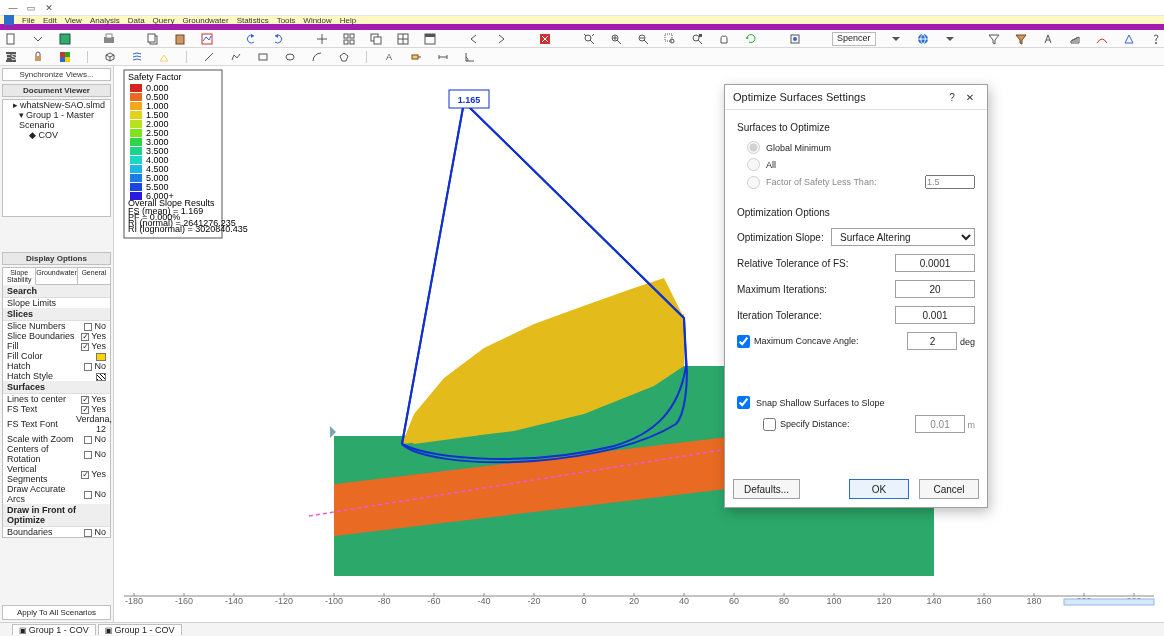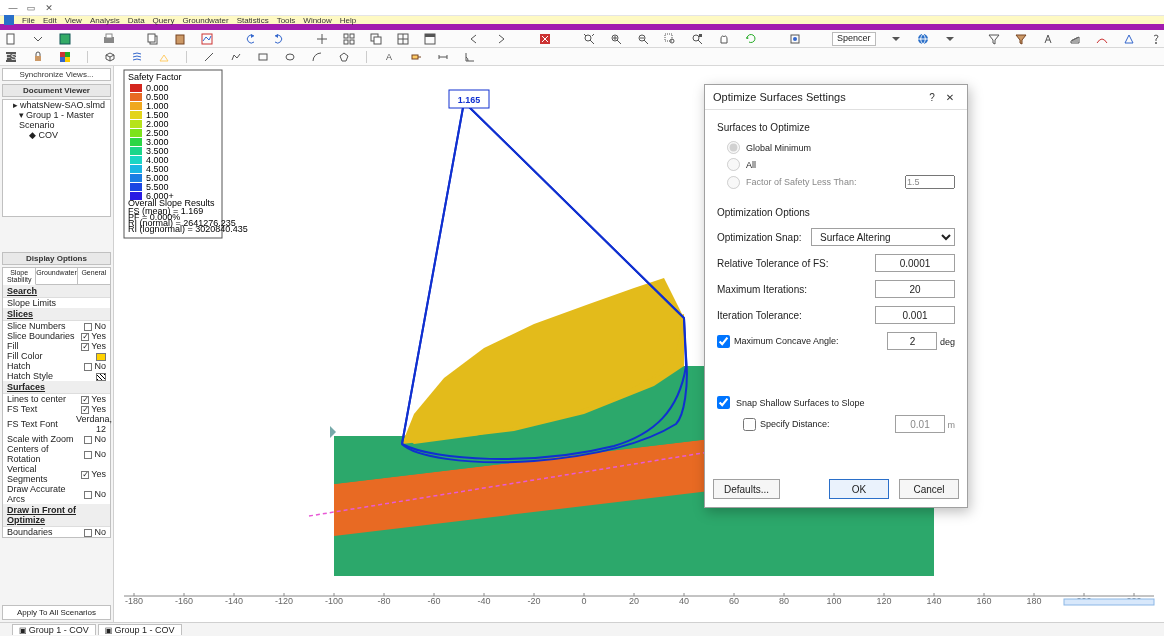--- a/index.html
+++ b/index.html
@@ -20,34 +20,34 @@
 .leftcol{width:114px;background:#f4f4f4;border-right:1px solid #d0d0d0;display:flex;flex-direction:column;}
 .panelhdr{background:#fff;border:1px solid #c0c0c0;font-size:8px;padding:1px 4px;text-align:center;color:#333;margin:2px 2px 1px;}
 .tree{flex:0 0 auto;background:#fff;border:1px solid #c0c0c0;margin:1px 2px;padding:0;font-size:8px;min-height:118px;}
 .tree .node{padding:0 0 0 10px;}
 .dispopts{background:#fff;border:1px solid #c0c0c0;margin:1px 2px;}
 .dispopts .tabs{display:flex;border-bottom:1px solid #c0c0c0;}
 .dispopts .tab{flex:1;font-size:7px;text-align:center;padding:1px 0;border-right:1px solid #c0c0c0;}
 .dispopts .tab:last-child{border-right:none;}
 .dispopts .tab.active{background:#fff;border-bottom:1px solid #fff;margin-bottom:-1px;}
 .dispopts .body{font-size:7px;}
-.dispopts .section{background:#eee;padding:1px 4px;font-weight:bold;border-bottom:1px solid #ddd;text-decoration:underline;}
+.dispopts .section{background:#eee;padding:1px 4px;font-weight:bold;border-bottom:1px solid #ddd;}
 .dispopts .row{display:flex;align-items:center;justify-content:space-between;padding:0 4px;}
 .dispopts .row .k{flex:1;}
 .dispopts .row .v{width:30px;text-align:right;}
 .chk{width:8px;height:8px;border:1px solid #777;display:inline-block;vertical-align:middle;margin-right:2px;background:#fff;position:relative;}
 .chk.on::after{content:"✓";position:absolute;top:-2px;left:0;font-size:8px;}
 .swatch{width:10px;height:8px;display:inline-block;vertical-align:middle;border:1px solid #777;}
 .applybtn{margin:2px;background:#fff;border:1px solid #c0c0c0;font-size:8px;text-align:center;padding:2px;}
 .canvaswrap{flex:1;position:relative;background:#fff;}
 .canvaswrap svg{position:absolute;inset:0;}
 .bottomtabs{height:14px;background:#f4f4f4;border-top:1px solid #d0d0d0;display:flex;align-items:center;padding:0 12px;gap:2px;}
 .bottomtabs .btab{background:#fff;border:1px solid #c0c0c0;font-size:8px;padding:0 6px;border-bottom:none;}
 
-.dialog{position:absolute;top:84px;left:704px;width:264px;height:424px;background:#fff;border:1px solid #a0a0a0;box-shadow:2px 4px 12px rgba(0,0,0,.25);}
+.dialog{position:absolute;top:84px;left:724px;width:264px;height:424px;background:#fff;border:1px solid #a0a0a0;box-shadow:2px 4px 12px rgba(0,0,0,.25);}
 .dialog .dhdr{display:flex;align-items:center;padding:6px 8px;border-bottom:1px solid #e0e0e0;}
 .dialog .dhdr .t{flex:1;font-size:11px;color:#222;}
 .dialog .dhdr .dbtn{width:18px;text-align:center;font-size:10px;color:#333;cursor:default;}
 .dialog .dbody{padding:8px 12px;font-size:10px;color:#333;}
 .dialog .grp{font-size:10px;color:#222;margin:4px 0 6px;}
 .dialog .radio,.dialog .checkline{display:flex;align-items:center;gap:6px;padding:2px 0 2px 10px;color:#888;}
 .dialog .radio input,.dialog .checkline input{margin:0;}
 .dialog .fsrow{display:flex;align-items:center;gap:6px;padding:2px 0 2px 10px;}
 .dialog .optrow{display:flex;align-items:center;justify-content:space-between;padding:4px 0;}
 .dialog .optrow .lbl{font-size:10px;color:#222;}
@@ -763,21 +763,21 @@
         <span>All</span>
       </label>
     <div class="fsrow">
       <input type="radio" disabled="" style="">
       <span style="color:#888">Factor of Safety Less Than:</span>
       <input type="text" style="width: 50px; margin-left: auto; color: rgb(136, 136, 136);" value="1.5">
     </div>
     <div style="height:12px"></div>
     <div class="grp">Optimization Options</div>
     <div class="optrow">
-      <span class="lbl">Optimization Snap:</span>
+      <span class="lbl">Optimization Slope:</span>
       <select><option>Surface Altering</option></select>
     </div>
     <div class="optrow">
       <span class="lbl">Relative Tolerance of FS:</span>
       <input type="text" value="0.0001" style="">
     </div>
     <div class="optrow">
       <span class="lbl">Maximum Iterations:</span>
       <input type="text" value="20" style="">
     </div>

